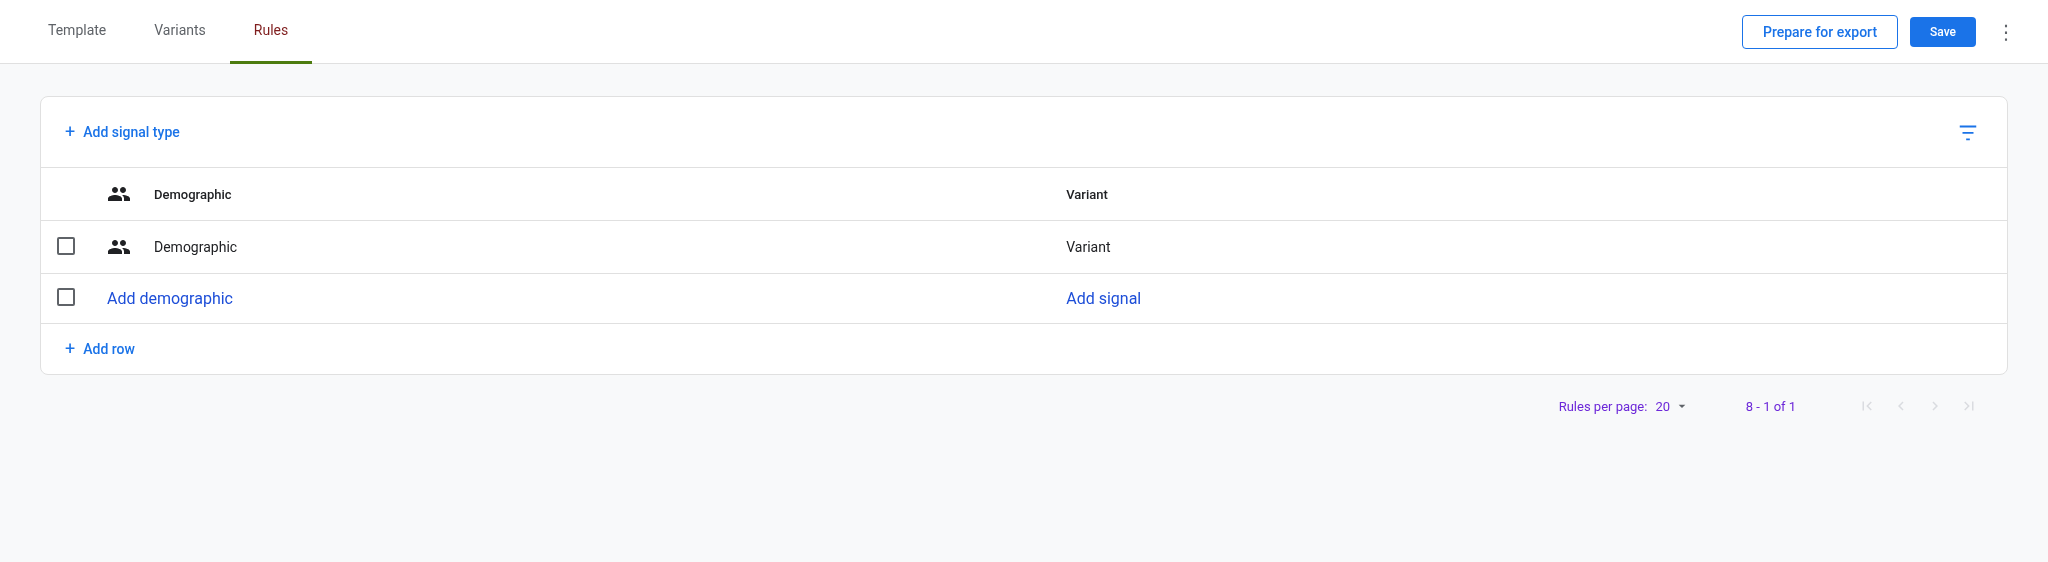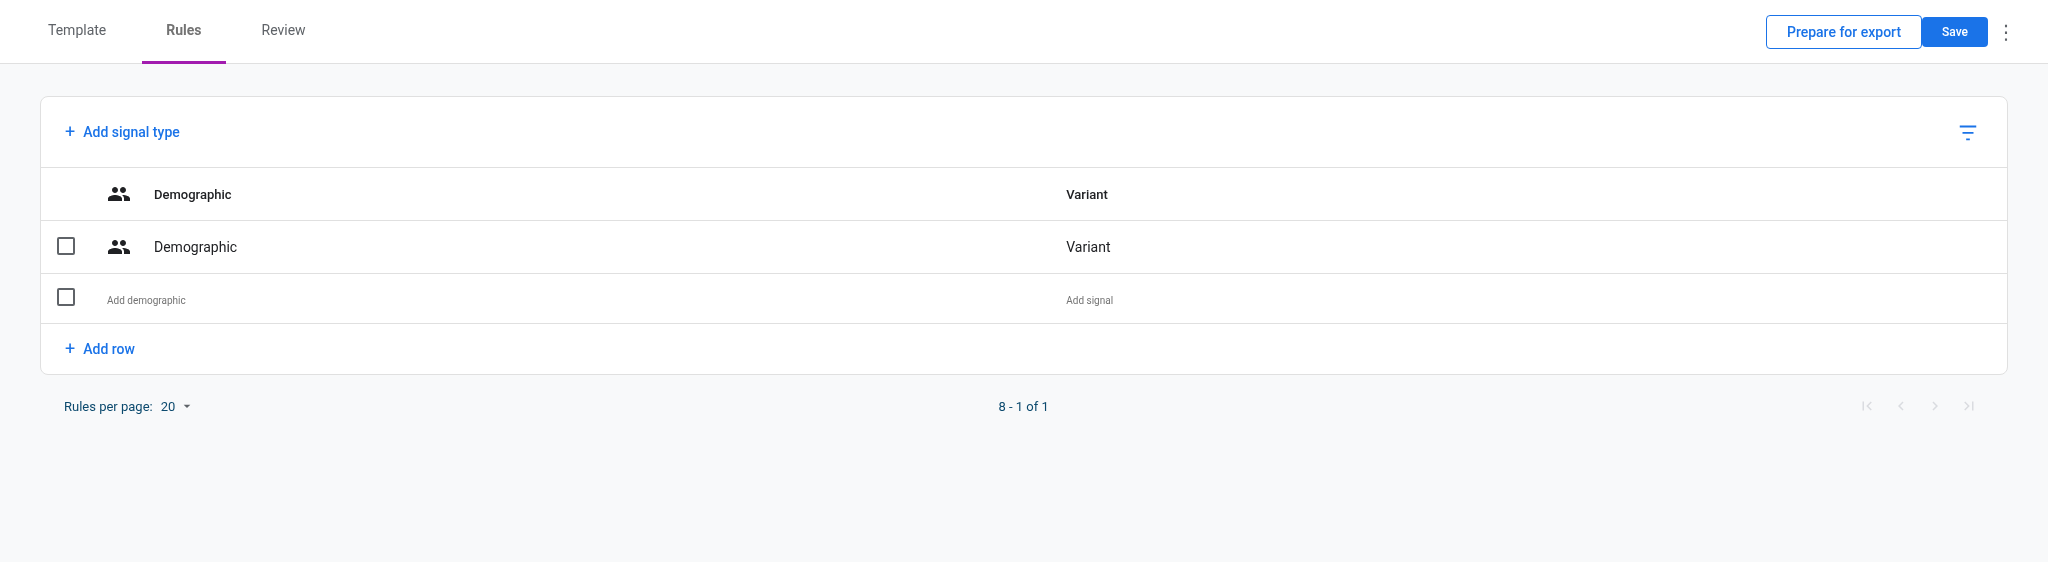--- a/index.html
+++ b/index.html
@@ -16,44 +16,44 @@
       align-items: center;
       background: #fff;
       border-bottom: 1px solid #e0e0e0;
       padding: 0 24px;
       height: 64px;
       position: relative;
     }
     .nav-tabs {
       display: flex;
       align-items: flex-start;
-      gap: 12px;
+      gap: 0;
       flex: 1;
     }
     .nav-tab {
       padding: 0 24px;
       height: 64px;
       display: flex;
       align-items: center;
       cursor: pointer;
       font-size: 14px;
       color: #5f6368;
       position: relative;
       white-space: nowrap;
       border-bottom: 3px solid transparent;
     }
     .nav-tab.active {
-      color: #737373;
-      border-bottom: 3px solid #a21caf;
-      font-weight: 700;
+      color: #7f1d1d;
+      border-bottom: 3px solid #4d7c0f;
+      font-weight: 400;
     }
     .nav-actions {
       display: flex;
       align-items: center;
-      gap: 0;
+      gap: 12px;
     }
     .btn-prepare {
       border: 1px solid #1a73e8;
       background: #fff;
       color: #1a73e8;
       padding: 8px 20px;
       border-radius: 4px;
       font-size: 14px;
       cursor: pointer;
       font-family: inherit;
@@ -167,23 +167,23 @@
       width: 50%;
     }
 
     .demographic-cell {
       display: flex;
       align-items: center;
       gap: 23px;
     }
 
     .link-text {
-      color: #737373;
-      cursor: pointer;
-      font-size: 10px;
+      color: #1d4ed8;
+      cursor: pointer;
+      font-size: 16px;
     }
 
     
     .card-footer {
       padding: 16px 24px;
       border-top: 1px solid #e0e0e0;
     }
     .add-row-btn {
       display: flex;
       align-items: center;
@@ -194,24 +194,24 @@
       cursor: pointer;
       font-size: 14px;
       font-family: inherit;
       font-weight: 500;
     }
 
     
     .pagination-bar {
       display: flex;
       align-items: center;
-      justify-content: space-between;
+      justify-content: flex-end;
       padding: 16px 24px;
       gap: 41px;
-      color: #0c4a6e;
+      color: #6d28d9;
       font-size: 13px;
     }
     .rules-per-page {
       display: flex;
       align-items: center;
       gap: 8px;
     }
     .per-page-select {
       display: flex;
       align-items: center;
@@ -252,25 +252,25 @@
     }
   </style>
 </head>
 <body>
 
 <header class="top-nav">
   <nav class="nav-tabs">
     <div class="nav-tab">
       <span>Template</span>
     </div>
+    <div class="nav-tab">
+      <span>Variants</span>
+    </div>
     <div class="nav-tab active">
       <span>Rules</span>
-    </div>
-    <div class="nav-tab">
-      <span>Review</span>
     </div>
   </nav>
   <div class="nav-actions">
     <button class="btn-prepare">
       <span>Prepare for export</span>
     </button>
     <button class="btn-save">
       <span>Save</span>
     </button>
     <button class="btn-more">

